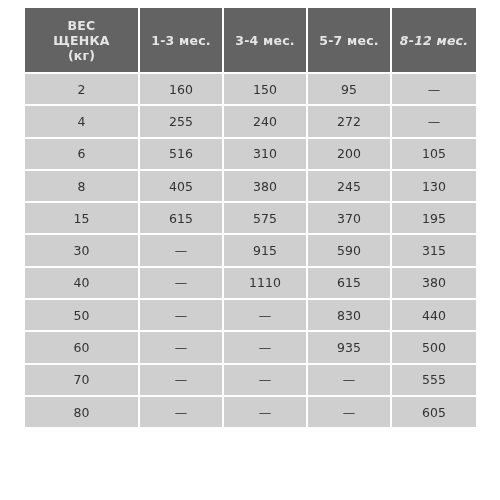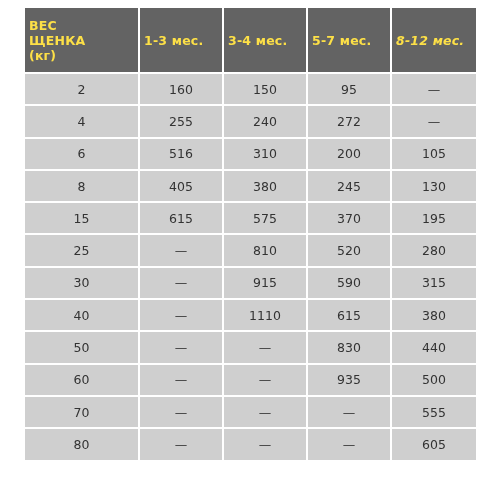--- a/index.html
+++ b/index.html
@@ -38,25 +38,25 @@
   }
 
   table.weight-table col.c0 { width: 115px; }
   table.weight-table col.c1 { width: 84px; }
   table.weight-table col.c2 { width: 84px; }
   table.weight-table col.c3 { width: 84px; }
   table.weight-table col.c4 { width: 84px; }
 
   thead th {
     background: #636363;
-    color: #fde047;
+    color: #e5e5e5;
     font-size: 12.5px;
     font-weight: bold;
     line-height: 15px;
-    text-align: left;
+    text-align: center;
     vertical-align: middle;
     height: 60px;
     padding: 2px 4px;
     border-right: 2px solid #ffffff;
     border-bottom: 2px solid #ffffff;
     letter-spacing: 0.2px;
   }
   thead th:last-child {
     border-right: none;
     font-style: italic;
@@ -150,27 +150,20 @@
             <td>130</td>
           </tr>
           <tr>
             <td>15</td>
             <td>615</td>
             <td>575</td>
             <td>370</td>
             <td>195</td>
           </tr>
           <tr>
-            <td>25</td>
-            <td class="dash">—</td>
-            <td>810</td>
-            <td>520</td>
-            <td>280</td>
-          </tr>
-          <tr>
             <td>30</td>
             <td class="dash">—</td>
             <td>915</td>
             <td>590</td>
             <td>315</td>
           </tr>
           <tr>
             <td>40</td>
             <td class="dash">—</td>
             <td>1110</td>

